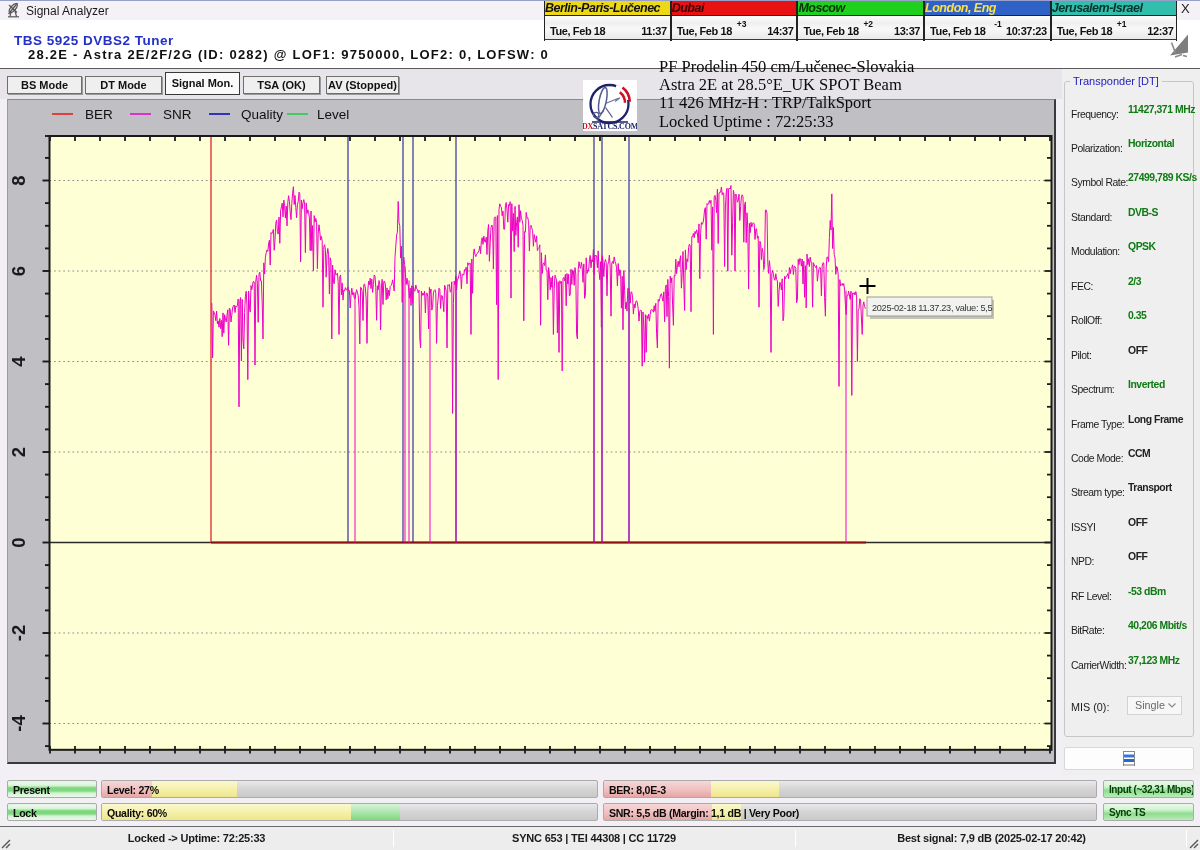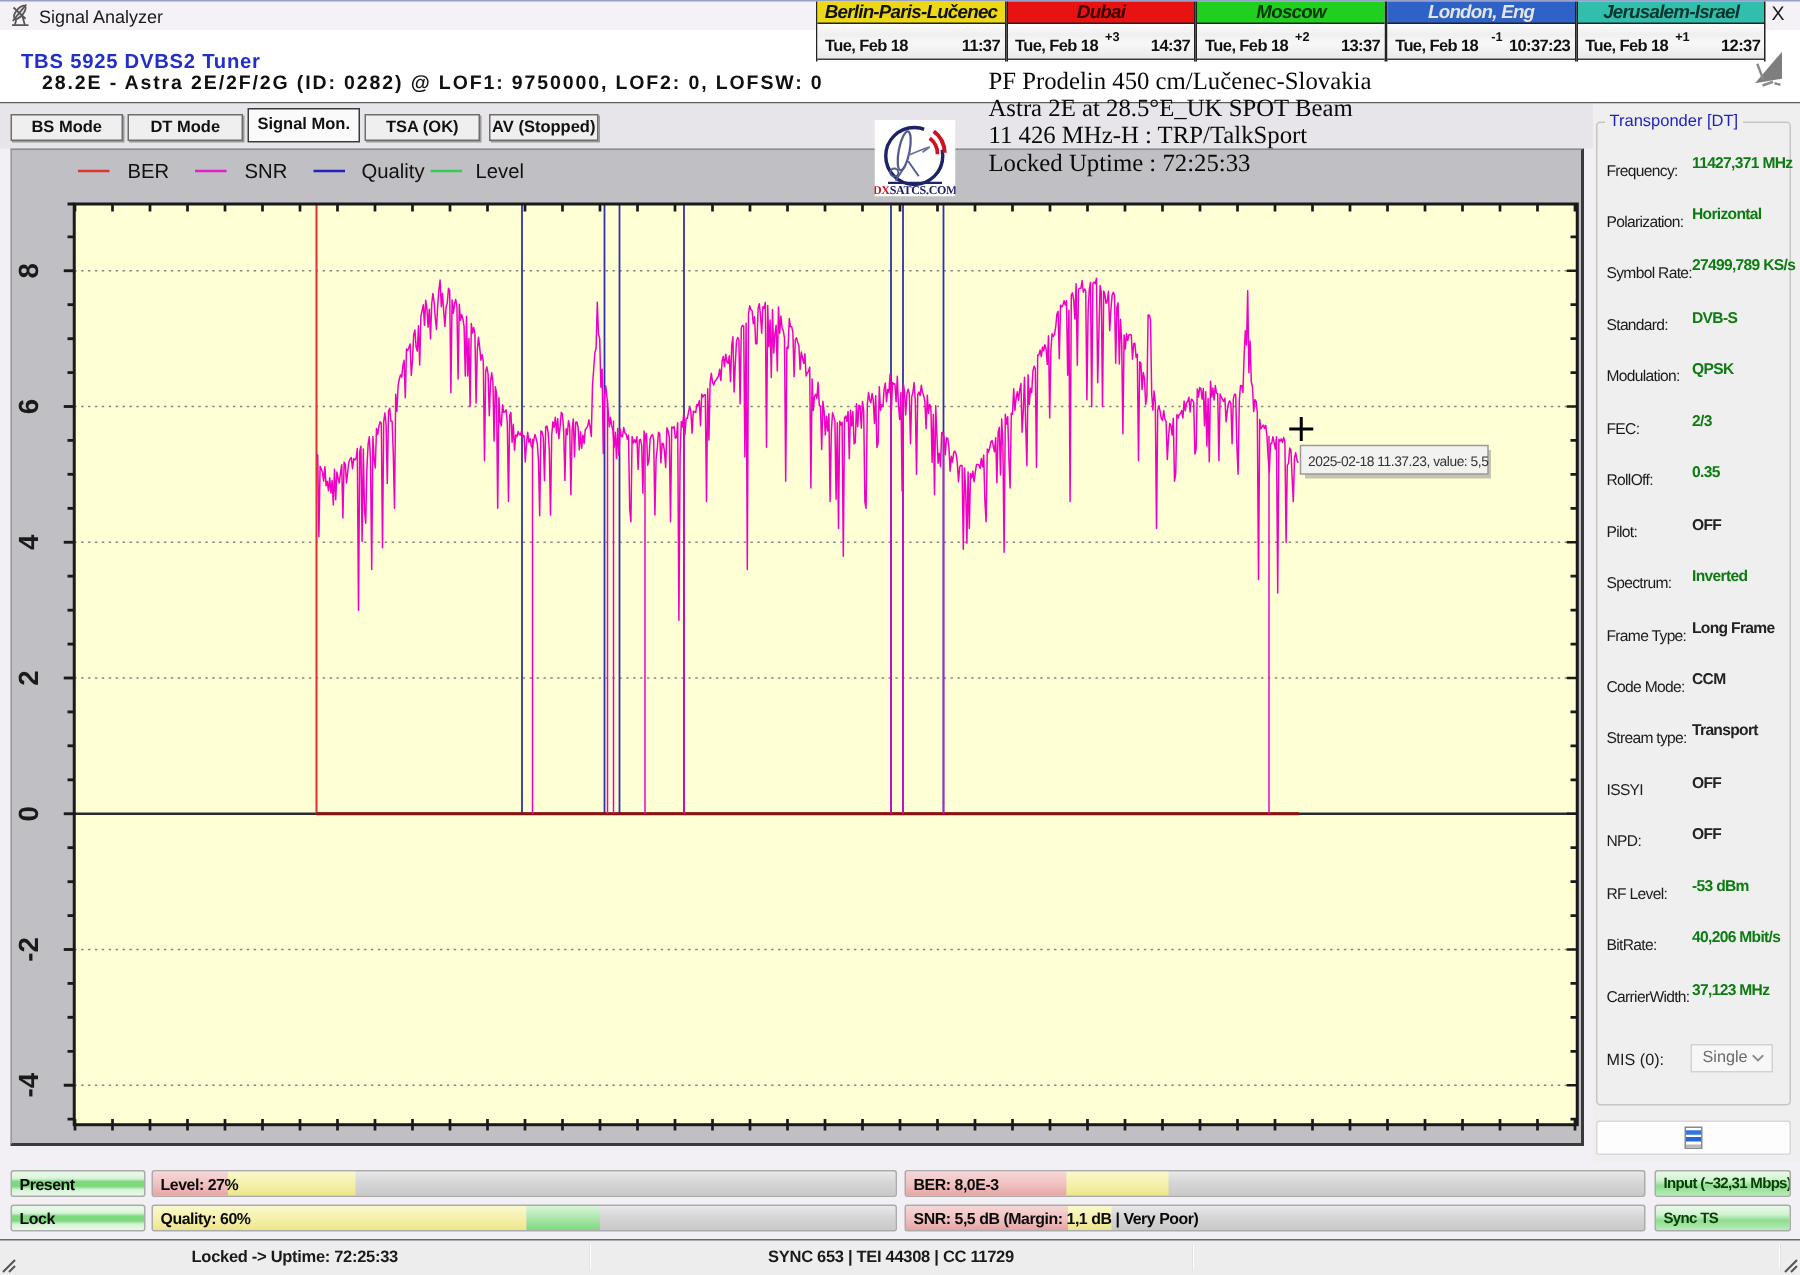--- a/index.html
+++ b/index.html
@@ -13,27 +13,27 @@
 #tuner { left:14px; top:33px; font-size:13.5px; font-weight:bold; color:#2230C8; letter-spacing:0.5px; }
 #tunersub { left:28px; top:47px; font-size:13px; color:#101010; font-weight:bold; letter-spacing:1.25px; }
 
 #divider { left:0; top:68px; width:1200px; height:1px; background:#5a5a5a; }
 #tabband { left:0; top:69px; width:1062px; height:30px; background:#E7E5EA; }
 .tab { position:absolute; top:76px; height:18px; background:#EFEFEF; border:1px solid #6e6e6e; box-shadow:1px 1px 0 #9a9a9a; font-size:11px; font-weight:bold; color:#111; text-align:center; line-height:16px; }
 .tab.active { top:72px; height:23px; background:#FAFAFA; border:1.5px solid #3a3a3a; box-shadow:none; line-height:21px; }
 
 #chartpanel { left:7px; top:99px; width:1049px; height:665px; background:#C0BFC3; border-top:1px solid #8a8a8a; border-left:1px solid #9a9a9a; border-right:2px solid #3a3a3a; border-bottom:2px solid #3a3a3a; }
 
-#serif { left:659px; top:45px; font-family:"Liberation Serif",serif; font-size:16.5px; color:#0a0a0a; line-height:18.2px; white-space:nowrap; z-index:30; }
+#serif { left:659px; top:58px; font-family:"Liberation Serif",serif; font-size:16.5px; color:#0a0a0a; line-height:18.2px; white-space:nowrap; z-index:30; }
 
 #logo { left:583px; top:80px; z-index:30; }
 
 #clocks { left:544px; top:1px; width:634px; height:40px; z-index:40; }
 .ccell { position:absolute; top:0; height:40px; border-right:1px solid #222; border-left:1px solid #222; }
-.chead { height:15px; font-size:12.5px; font-weight:bold; font-style:italic; text-align:center; line-height:14px; border-bottom:1px solid #222; letter-spacing:-0.5px; }
+.chead { height:15px; font-size:12.5px; font-weight:bold; font-style:italic; line-height:14px; border-bottom:1px solid #222; letter-spacing:-0.5px; }
 .cdate { position:relative; height:24px; background:linear-gradient(#FDFDFD,#EFEFEF 30%,#F8F8F8 55%,#E9E9E9); border-bottom:1px solid #3a3a3a; font-size:11px; font-weight:bold; color:#111; letter-spacing:-0.4px; }
 .cd { position:absolute; left:5px; top:9px; }
 .ct { position:absolute; right:3px; top:9px; }
 .off { position:absolute; top:3px; font-size:8.5px; font-weight:bold; letter-spacing:0; }
 
 #sidebar { left:1062px; top:69px; width:138px; height:706px; background:#EFEFEF; }
 #groupbox { left:1064px; top:81px; width:130px; height:656px; border:1px solid #C6C6C6; border-radius:3px; }
 #gblabel { left:1070px; top:75px; background:#EFEFEF; padding:0 3px; font-size:11px; font-weight:normal; color:#2222BE; }
 .trow { position:absolute; left:1071px; width:120px; height:14px; }
 .tlab { font-size:10.4px; color:#1c1c1c; letter-spacing:-0.45px; }
@@ -316,21 +316,21 @@
 </div>
     <div class="ccell" style="left:253.4px;width:126.7px">
   <div class="chead" style="background:#1FD01F;color:#063306">Moscow</div>
   <div class="cdate">
         <span class="cd">Tue, Feb 18</span>
         <span class="off" style="right:50px">+2</span>
         <span class="ct">13:37</span>
       </div>
 </div>
     <div class="ccell" style="left:380.1px;width:126.7px">
-  <div class="chead" style="background:#2E62C6;color:#e5e5e5">London, Eng</div>
+  <div class="chead" style="background:#2E62C6;color:#fde047">London, Eng</div>
   <div class="cdate">
         <span class="cd">Tue, Feb 18</span>
         <span class="off" style="right:48px">-1</span>
         <span class="ct">10:37:23</span>
       </div>
 </div>
     <div class="ccell" style="left:506.8px;width:126.7px">
   <div class="chead" style="background:#32BEAC;color:#06332c">Jerusalem-Israel</div>
   <div class="cdate">
         <span class="cd">Tue, Feb 18</span>
@@ -403,20 +403,21 @@
   <div class="seg yellow" style="left:108px;width:29px"></div>
   <span class="btext">SNR: 5,5 dB (Margin: 1,1 dB | Very Poor)</span>
   </div>
 <div class="bar gsmall" style="left:1103px;top:803px;width:91px">
     <span class="btext">Sync TS</span>
   </div>
 
 <div id="statusbar" class="abs">
   <span class="stxt" style="left:0;width:393px;text-align:center">Locked -&gt; Uptime: 72:25:33</span>
   <span class="stxt" style="left:393px;width:402px;text-align:center">SYNC 653 | TEI 44308 | CC 11729</span>
+  <span class="stxt" style="left:795px;width:393px;text-align:center">Best signal: 7,9 dB (2025-02-17 20:42)</span>
   <span class="sdiv" style="left:393px"></span>
   <span class="sdiv" style="left:795px"></span>
   <span class="sdiv" style="left:1186px"></span>
 </div>
 <svg class="grip" style="left:1px;bottom:1px" width="10" height="10">
     <path d="M1 9 L9 1 M5 9 L9 5" stroke="#555" stroke-width="1.4"></path>
   </svg>
 <svg class="grip" style="left:1189px;bottom:1px" width="10" height="10">
     <path d="M1 9 L9 1 M5 9 L9 5" stroke="#555" stroke-width="1.4"></path>
   </svg>

